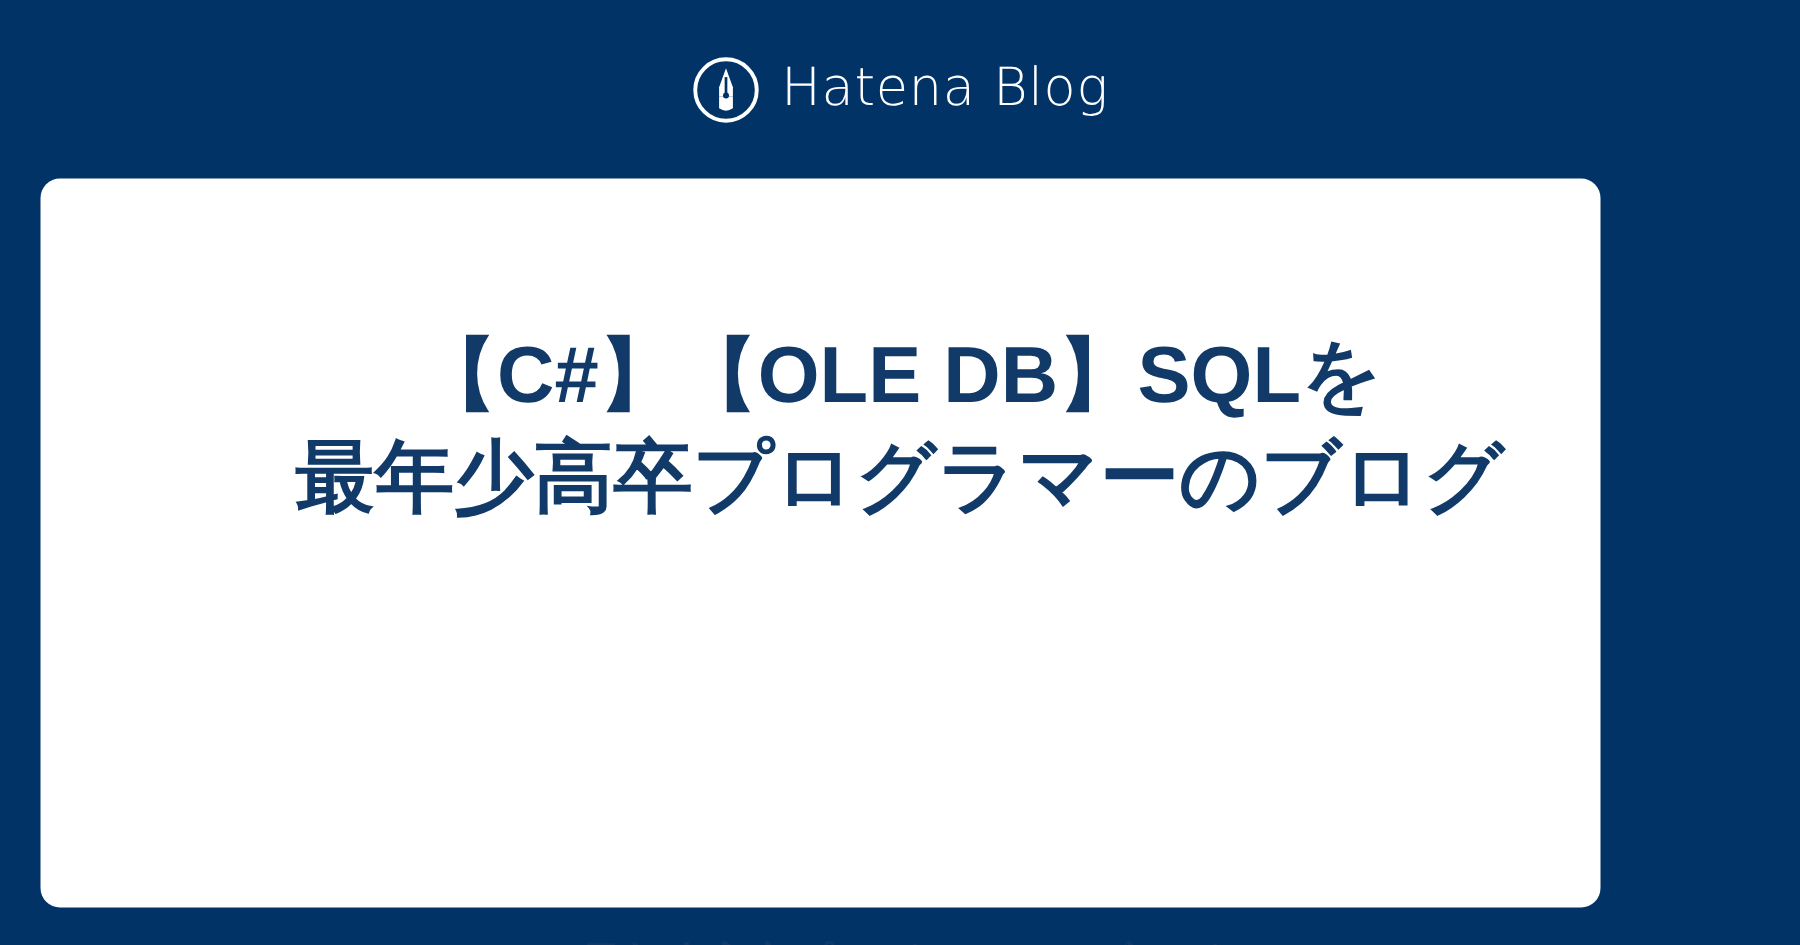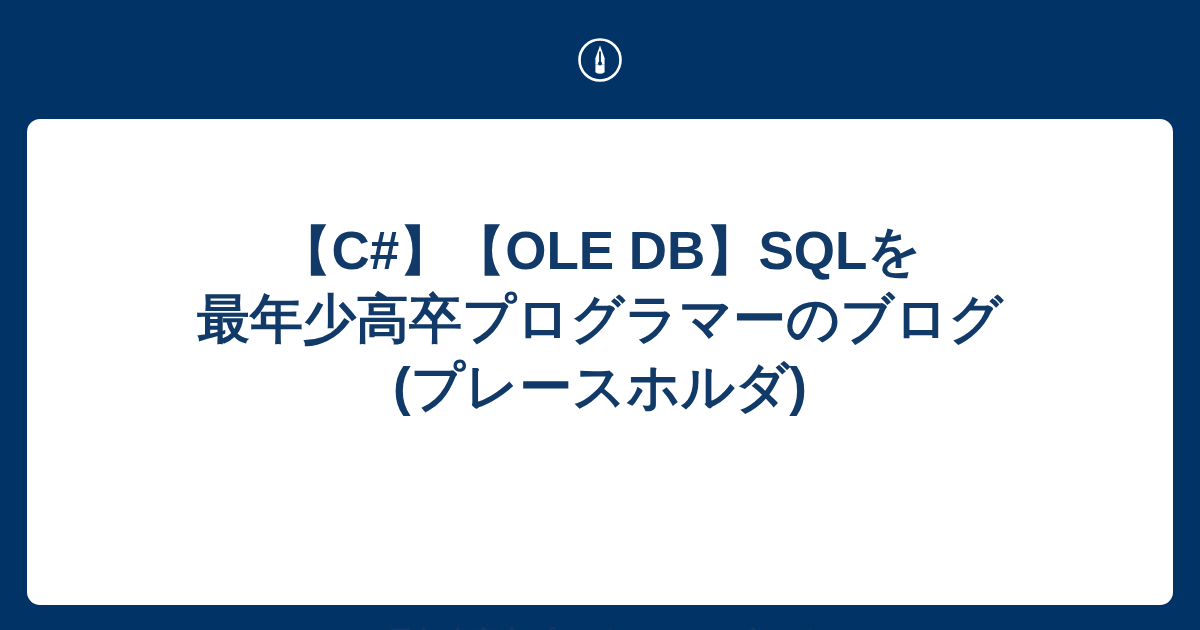--- a/index.html
+++ b/index.html
@@ -49,21 +49,21 @@
     line-height: 1;
     white-space: nowrap;
     font-family: "DejaVu Sans", "Liberation Sans", sans-serif;
   }
 
   
   .card {
     position: absolute;
     left: 27px;
     top: 119px;
-    width: 1146px;
+    width: 1040px;
     height: 486px;
     background: #ffffff;
     border-radius: 13px;
     box-sizing: border-box;
     display: flex;
     flex-direction: column;
     align-items: center;
     justify-content: flex-start;
   }
 
@@ -110,27 +110,27 @@
   <div class="brand">
     <span class="brand-icon-wrap">
       <svg class="brand-icon" viewBox="0 0 46 46" xmlns="http://www.w3.org/2000/svg" aria-hidden="true">
         <circle cx="23" cy="23" r="20.5" fill="none" stroke="#ffffff" stroke-width="2.6"></circle>
         <path d="M23 8.5 L27.6 21.2 L27.6 27.4 L18.4 27.4 L18.4 21.2 Z" fill="#ffffff"></path>
         <path d="M18.4 27.4 L27.6 27.4 L27.6 35.2 Q23 38.4 18.4 35.2 Z" fill="#ffffff"></path>
         <rect x="22.1" y="14.4" width="1.8" height="13.6" fill="#013366"></rect>
         <circle cx="23" cy="26.6" r="2.0" fill="#013366"></circle>
       </svg>
     </span>
+    <span class="brand-name">Hatena Blog</span>
   </div>
 
   <div class="card">
 
     <h1 class="entry-title">
       <span class="tline">【C#】【OLE DB】SQLを</span>
       <span class="tline">最年少高卒プログラマーのブログ</span>
-      <span class="tline">(プレースホルダ)</span>
     </h1>
 
     <div class="blog-title">最年少高卒プログラマーのブログ</div>
 
   </div>
 
 </div>
 
 </body></html>

